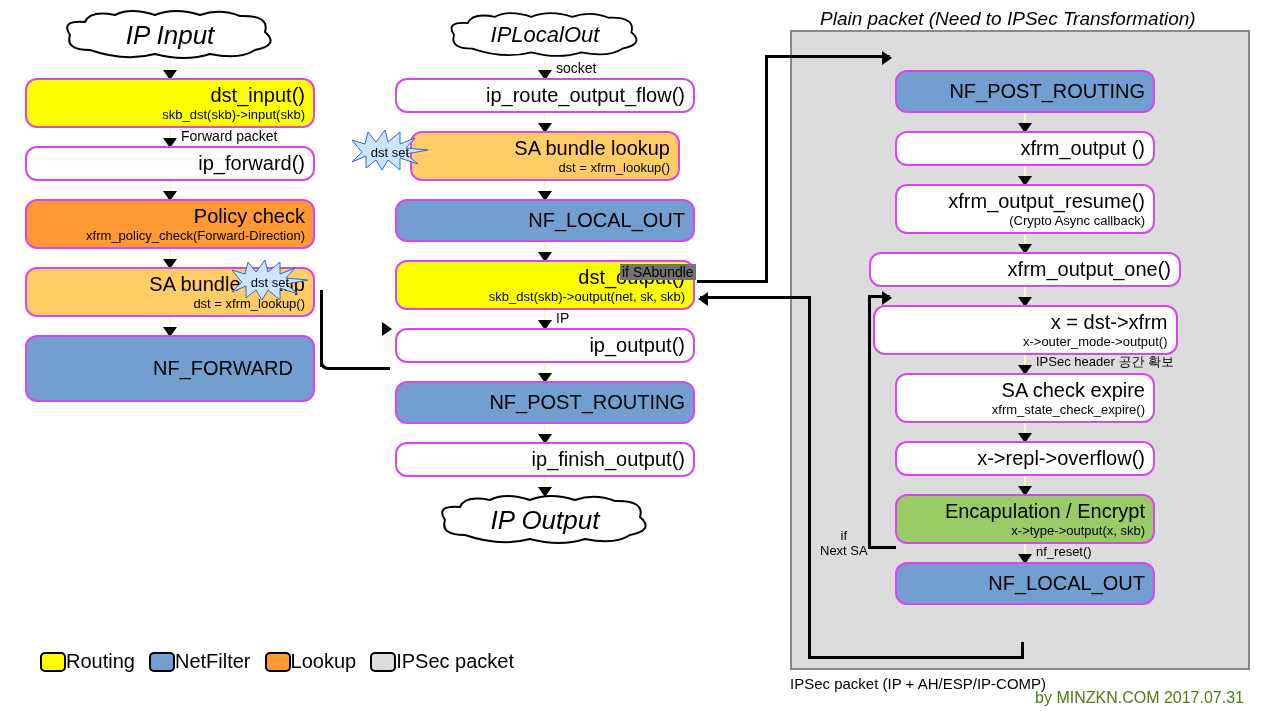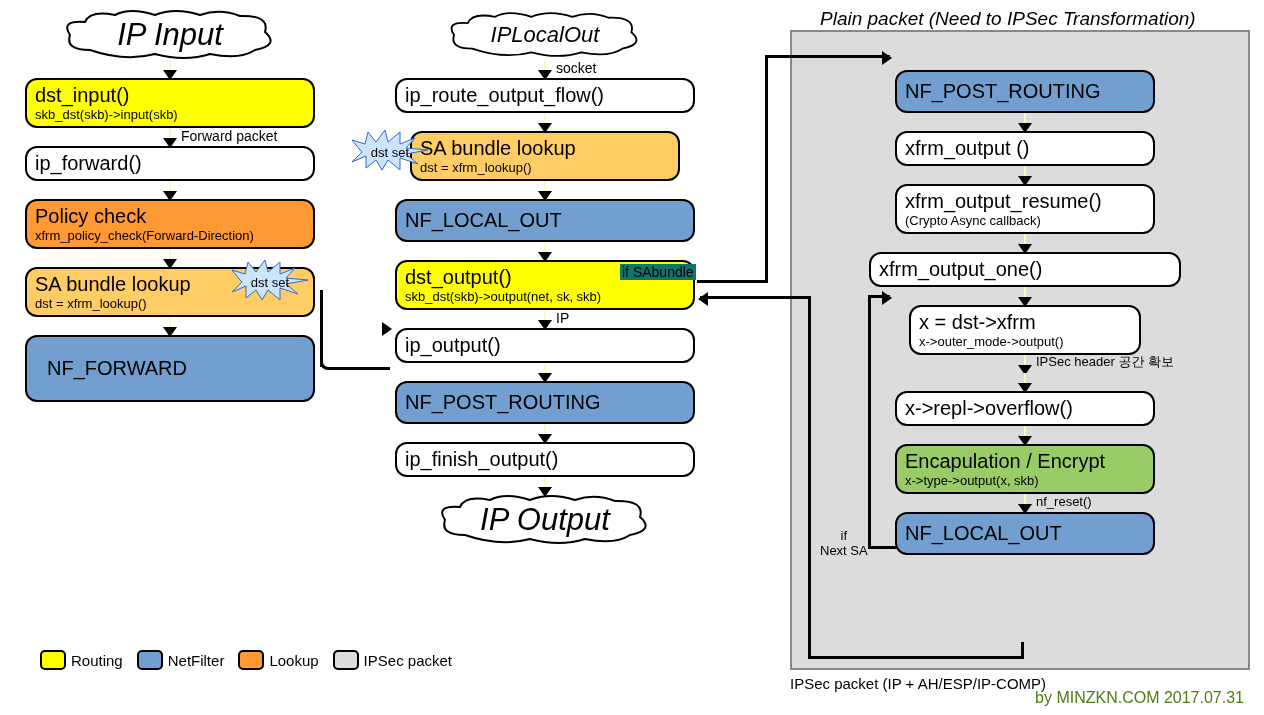--- a/index.html
+++ b/index.html
@@ -1,34 +1,34 @@
 <!DOCTYPE html>
 <html><head>
 <meta charset="utf-8">
 <style>
   * { box-sizing: border-box; margin: 0; padding: 0; }
   body { font-family: Arial, sans-serif; background: #fff; width: 1264px; height: 715px; position: relative; }
   .col { position: absolute; display: flex; flex-direction: column; align-items: center; }
-  .node { border: 2px solid #000000; border-radius: 12px; text-align: left; padding: 4px 8px; background: #fff; position: relative; }
+  .node { border: 2px solid #d946ef; border-radius: 12px; text-align: right; padding: 4px 8px; background: #fff; position: relative; }
   .node .title { font-size: 20px; font-weight: 400; }
   .node .sub { font-size: 13px; }
   .cloud { position: relative; display: flex; align-items: center; justify-content: center; width: 220px; height: 50px; }
   .cloud svg { position: absolute; inset: 0; width: 100%; height: 100%; }
-  .cloud span { position: relative; font-size: 31px; font-style: italic; font-weight: 400; }
+  .cloud span { position: relative; font-size: 26px; font-style: italic; font-weight: 400; }
   .arrow { width: 2px; height: 18px; background: #fef9c3; position: relative; }
   .arrow::after { content: ''; position: absolute; bottom: -2px; left: 50%; transform: translateX(-50%); border-left: 7px solid transparent; border-right: 7px solid transparent; border-top: 10px solid #000; }
   .arrow-label { position: absolute; font-size: 14px; white-space: nowrap; }
   .bg-yellow { background: #ffff00; }
   .bg-blue { background: #729fcf; }
   .bg-orange { background: #ff9933; }
   .bg-lorange { background: #ffcc66; }
   .bg-green { background: #99cc66; }
   .bg-grey { background: #dcdcdc; }
   .legend { position: absolute; display: flex; gap: 14px; align-items: center; }
-  .lg { display: flex; align-items: center; gap: 5px; font-size: 15px; }
+  .lg { display: flex; align-items: center; font-size: 20px; }
   .lg .sw { width: 26px; height: 20px; border: 2px solid #000; border-radius: 5px; }
   .connector { position: absolute; border: 2px solid #000; }
   .ahead-r::after, .ahead-l::after, .ahead-d::after, .ahead-u::after { content:''; position:absolute; }
   .ahead-r::after { right:-2px; top:50%; transform:translateY(-50%); border-top:7px solid transparent; border-bottom:7px solid transparent; border-left:10px solid #000; }
   .ahead-l::after { left:-2px; top:50%; transform:translateY(-50%); border-top:7px solid transparent; border-bottom:7px solid transparent; border-right:10px solid #000; }
   .burst { position: absolute; }
   .burst svg { width: 80px; height: 40px; }
   .burst span { position: absolute; inset: 0; display:flex; align-items:center; justify-content:center; font-size: 13px; }
   .ipsec-box { position: absolute; border: 2px solid #888; background: #dcdcdc; }
   .footer { position: absolute; font-size: 16px; color: #4d7c0f; }
@@ -149,48 +149,52 @@
   <div class="arrow"></div>
   <div class="node" style="width:260px;">
     <div class="title">xfrm_output_resume()</div>
     <div class="sub">(Crypto Async callback)</div>
   </div>
   <div class="arrow"></div>
   <div class="node" style="width:312px;">
     <div class="title">xfrm_output_one()</div>
   </div>
   <div class="arrow"></div>
-  <div class="node" style="width:232px;">
+  <div class="node" style="width:305px;">
     <div class="title">x = dst-&gt;xfrm</div>
     <div class="sub">x-&gt;outer_mode-&gt;output()</div>
   </div>
   <div class="arrow">
       <span class="arrow-label" style="left:12px; top:-2px; font-size:13px;">IPSec header 공간 확보</span>
     </div>
+  <div class="node" style="width:260px;">
+    <div class="title">SA check expire</div>
+    <div class="sub">xfrm_state_check_expire()</div>
+  </div>
   <div class="arrow"></div>
   <div class="node" style="width:260px;">
     <div class="title">x-&gt;repl-&gt;overflow()</div>
   </div>
   <div class="arrow"></div>
   <div class="node bg-green" style="width:260px;">
     <div class="title">Encapulation / Encrypt</div>
     <div class="sub">x-&gt;type-&gt;output(x, skb)</div>
   </div>
   <div class="arrow">
       <span class="arrow-label" style="left:12px; top:0; font-size:13px;">nf_reset()</span>
     </div>
   <div class="node bg-blue" style="width:260px; padding:8px;">
     <div class="title">NF_LOCAL_OUT</div>
   </div>
 </div>
 
 <div class="connector" style="left:320px; top:349px; width:0; height:18px; border-width:0 0 0 3px;"></div>
 <div class="connector ahead-r" style="left:320px; top:290px; width:70px; height:80px; border-width:0 0 3px 3px; border-radius:0 0 0 8px;"></div>
 
-<div style="position:absolute; left:620px; top:264px; font-size:14px; background:#0f766e; padding:0 2px; z-index:2;">if SAbundle</div>
+<div style="position:absolute; left:620px; top:264px; font-size:14px; background:#737373; padding:0 2px; z-index:2;">if SAbundle</div>
 <div class="connector" style="left:697px; top:280px; width:70px; height:0; border-width:3px 0 0 0;"></div>
 <div class="connector" style="left:765px; top:55px; width:0; height:228px; border-width:0 3px 0 0;"></div>
 <div class="connector ahead-r" style="left:765px; top:55px; width:125px; height:0; border-width:3px 0 0 0;"></div>
 
 <div class="connector ahead-l" style="left:700px; top:296px; width:110px; height:0; border-width:3px 0 0 0;"></div>
 <div class="connector" style="left:808px; top:296px; width:0; height:362px; border-width:0 3px 0 0;"></div>
 <div class="connector" style="left:808px; top:656px; width:215px; height:0; border-width:3px 0 0 0;"></div>
 <div class="connector" style="left:1021px; top:642px; width:0; height:17px; border-width:0 3px 0 0;"></div>
 
 <div class="connector" style="left:868px; top:546px; width:28px; height:0; border-width:3px 0 0 0;"></div>

